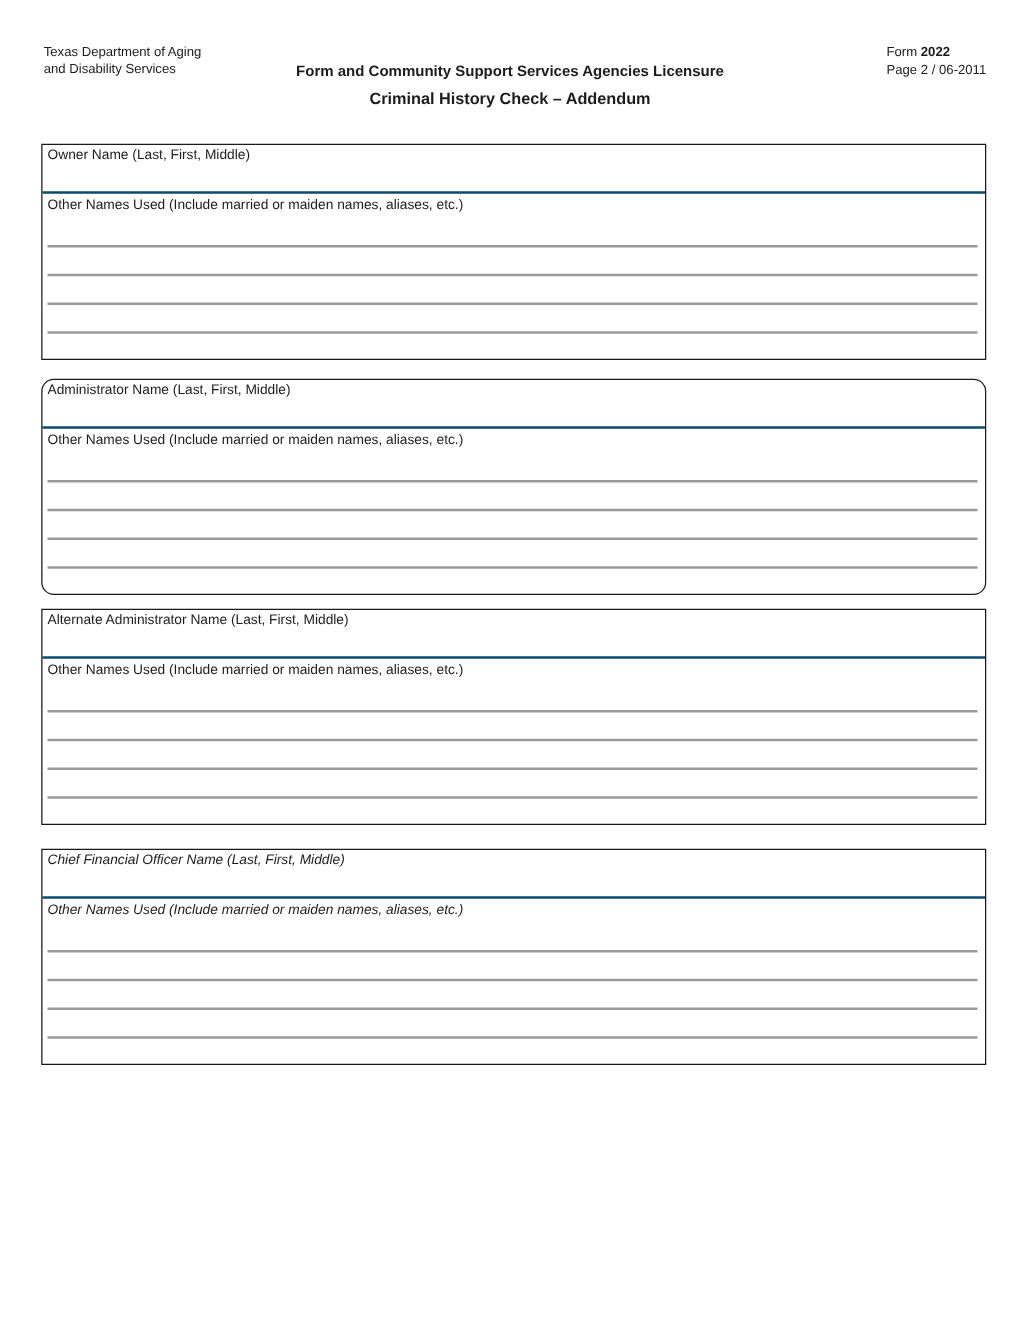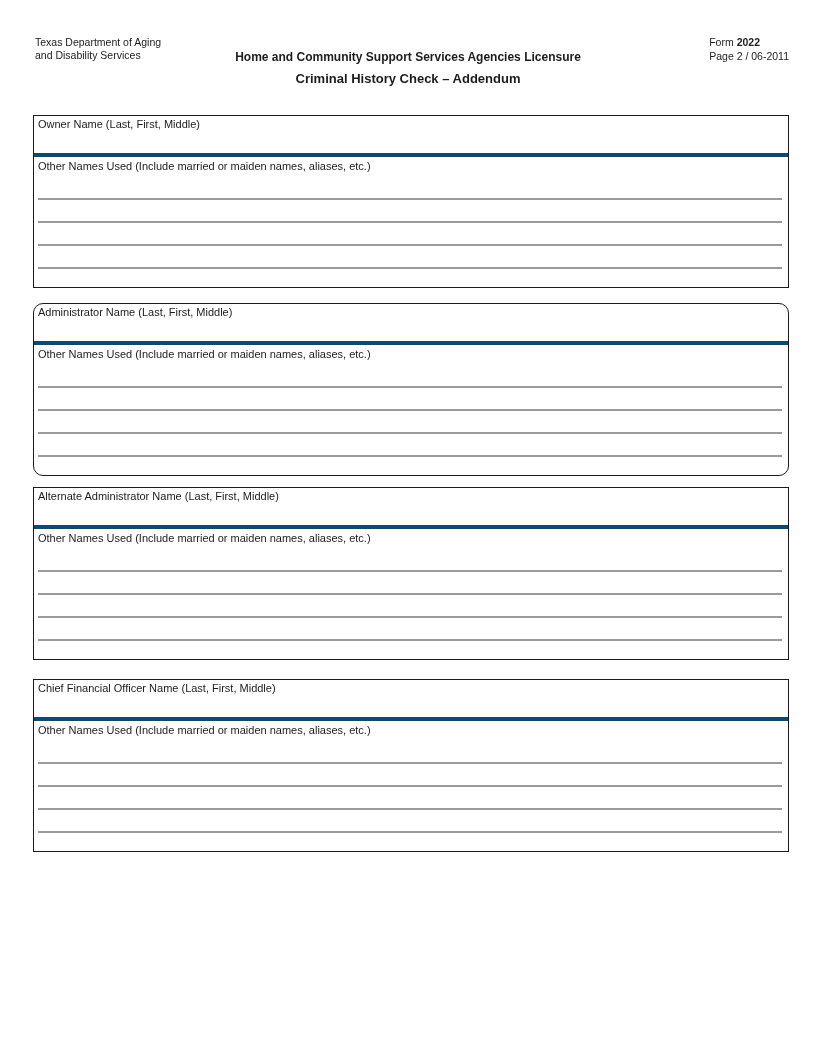--- a/index.html
+++ b/index.html
@@ -58,21 +58,21 @@
     width: 756px;
     height: 173px;
     box-sizing: border-box;
     border: 1.5px solid #1a1a1a;
     background: #ffffff;
     font-size: 11px;
   }
   .sec-head {
     height: 35px;
     padding: 2px 4px 0 4px;
-    border-bottom: 4px solid #0c4a6e;
+    border-bottom: 2px solid #0c4a6e;
     line-height: 13px;
   }
   .name-value {
     display: block;
     min-height: 14px;
   }
   .sec-body {
     padding: 3px 0 0 4px;
     line-height: 13px;
   }
@@ -80,34 +80,34 @@
     margin: 4px 6px 0 0;
   }
   .write-line {
     height: 21px;
     border-bottom: 2px solid #9a9a9a;
   }
 
   .sec-owner      { top: 115px; }
   .sec-admin      { top: 303px; border-radius: 10px; }
   .sec-alt-admin  { top: 487px; }
-  .sec-cfo        { top: 679px; }
+  .sec-cfo        { top: 679px; font-style: italic; }
 </style>
 </head>
 <body>
 
 <div class="page">
 
   <div class="agency-block">
     <div>Texas Department of Aging</div>
     <div>and Disability Services</div>
   </div>
 
   <div class="center-titles">
-    <div class="program-title">Home and Community Support Services Agencies Licensure</div>
+    <div class="program-title">Form and Community Support Services Agencies Licensure</div>
     <div class="form-title">Criminal History Check – Addendum</div>
   </div>
 
   <div class="form-meta">
     <div><span>Form</span> <b>2022</b></div>
     <div>Page 2 / 06-2011</div>
   </div>
 
   <div class="sec sec-owner">
     <div class="sec-head">

